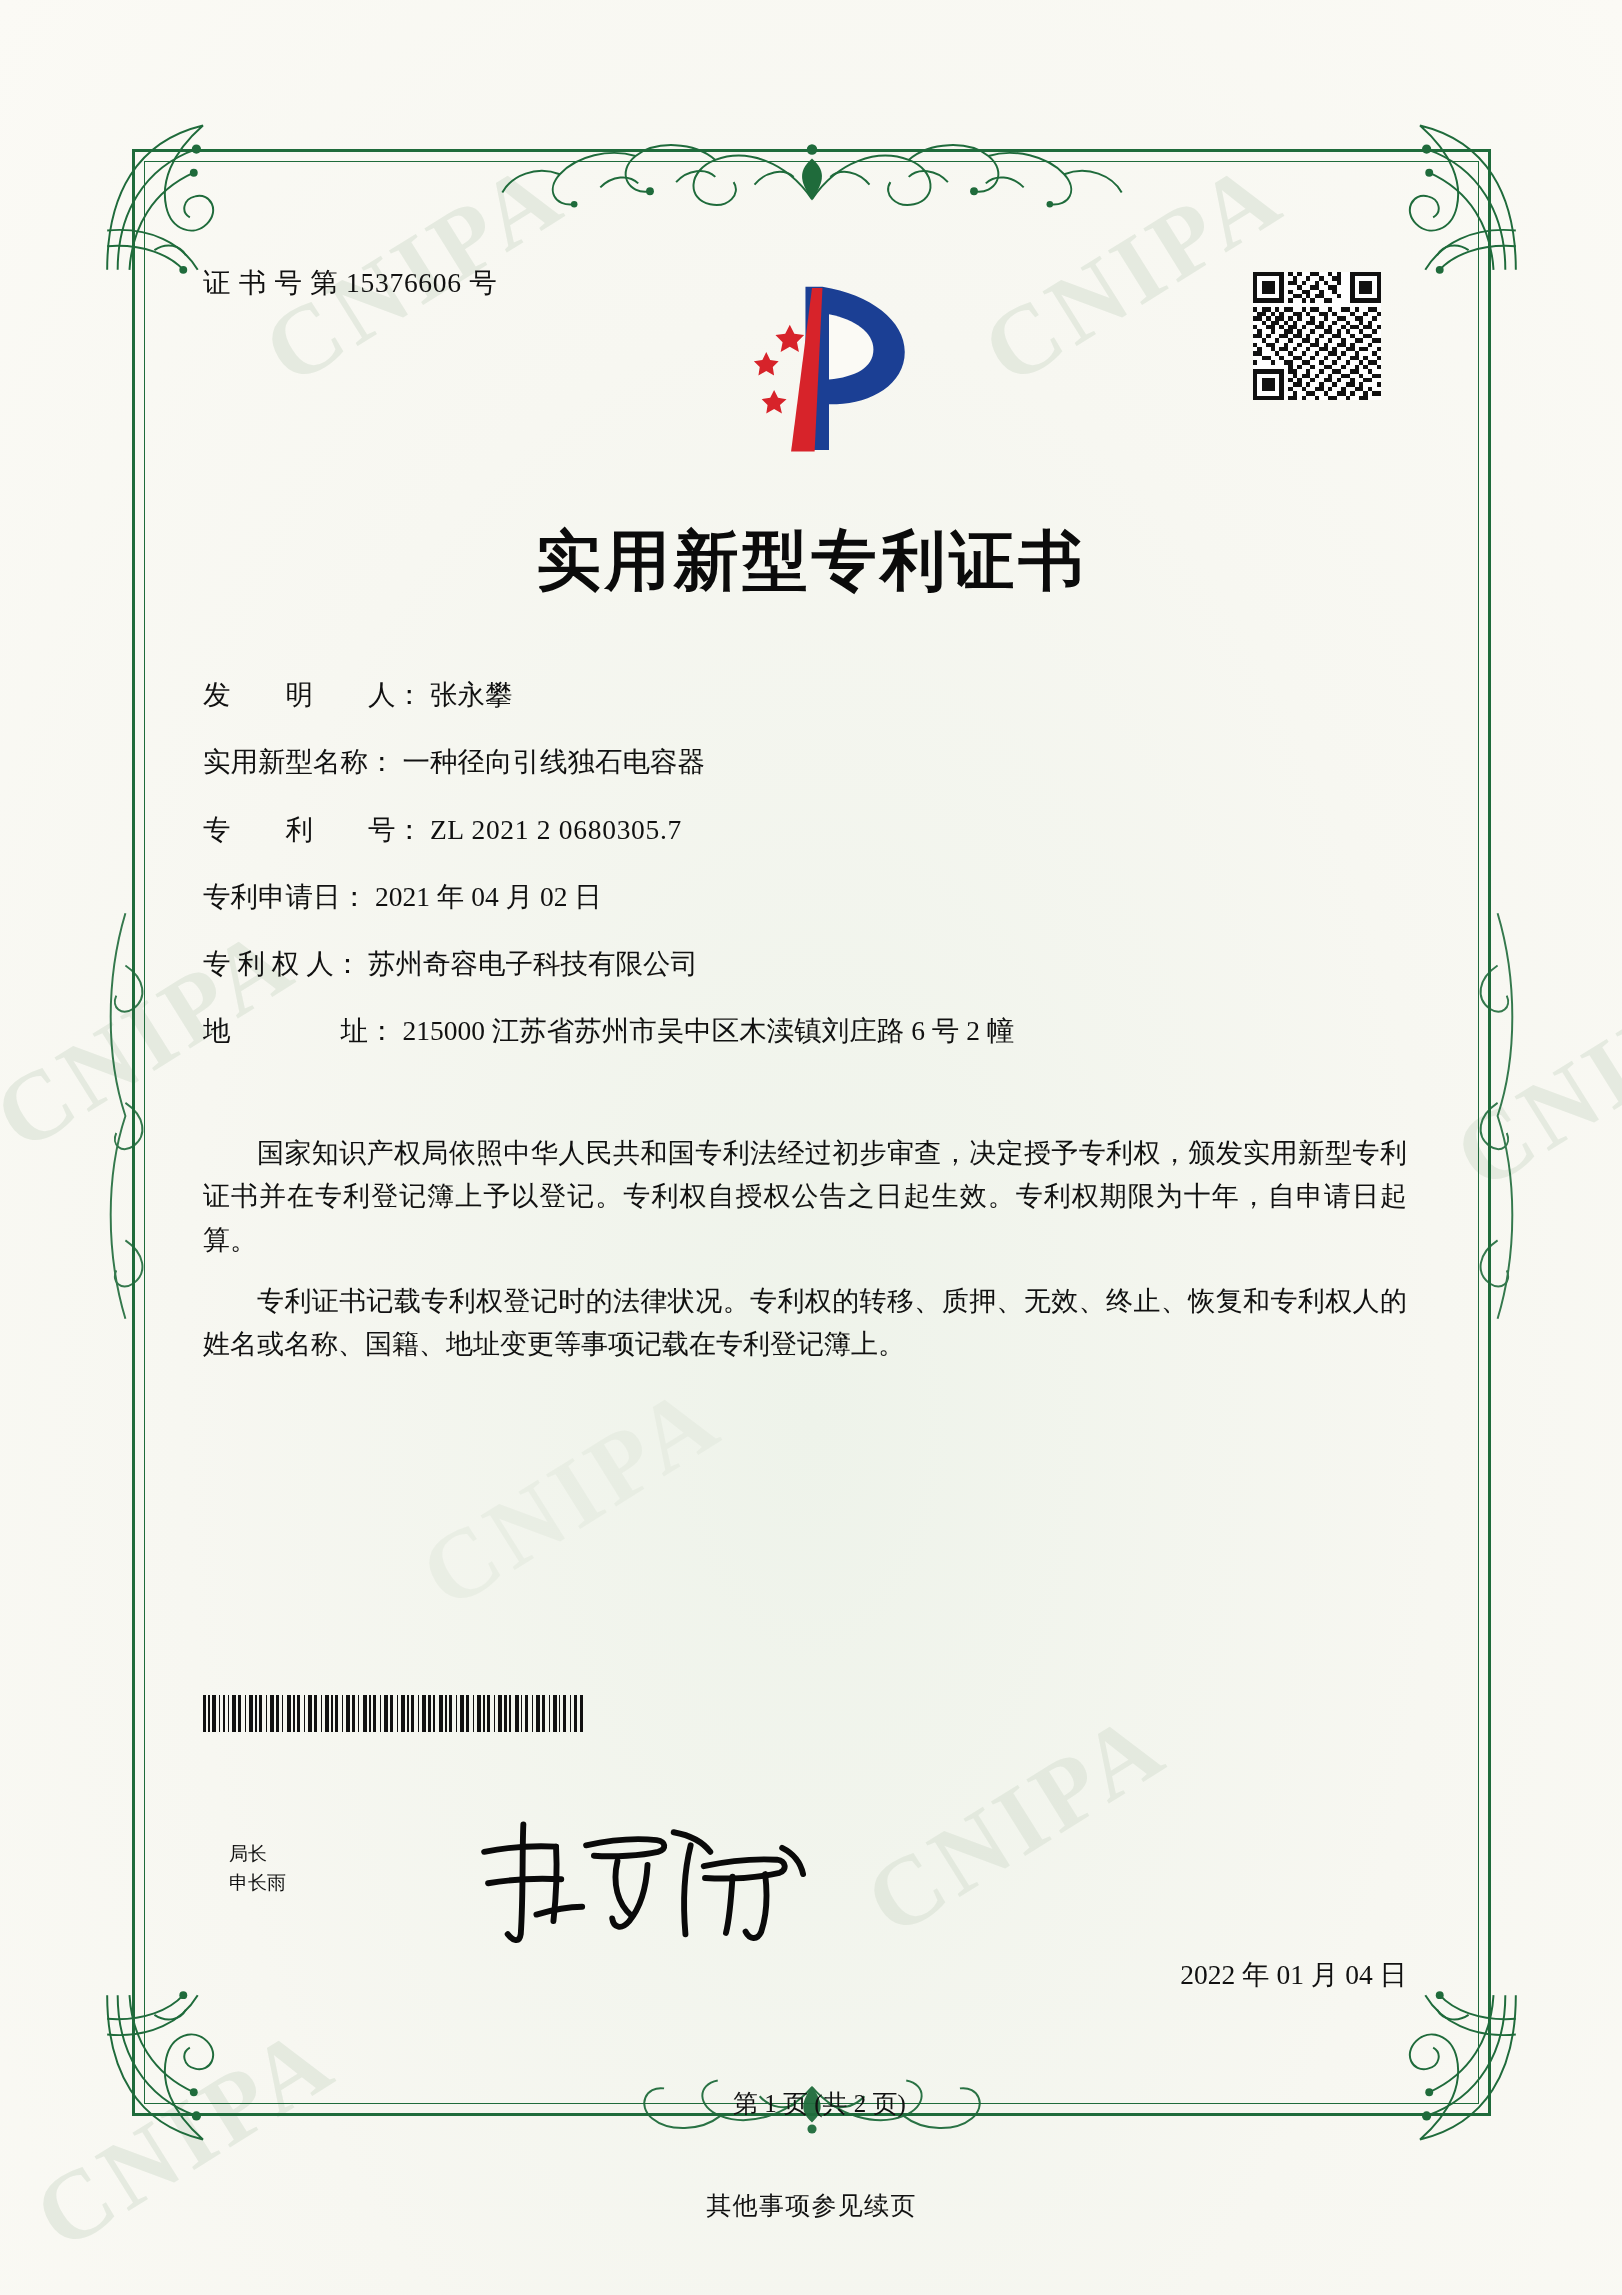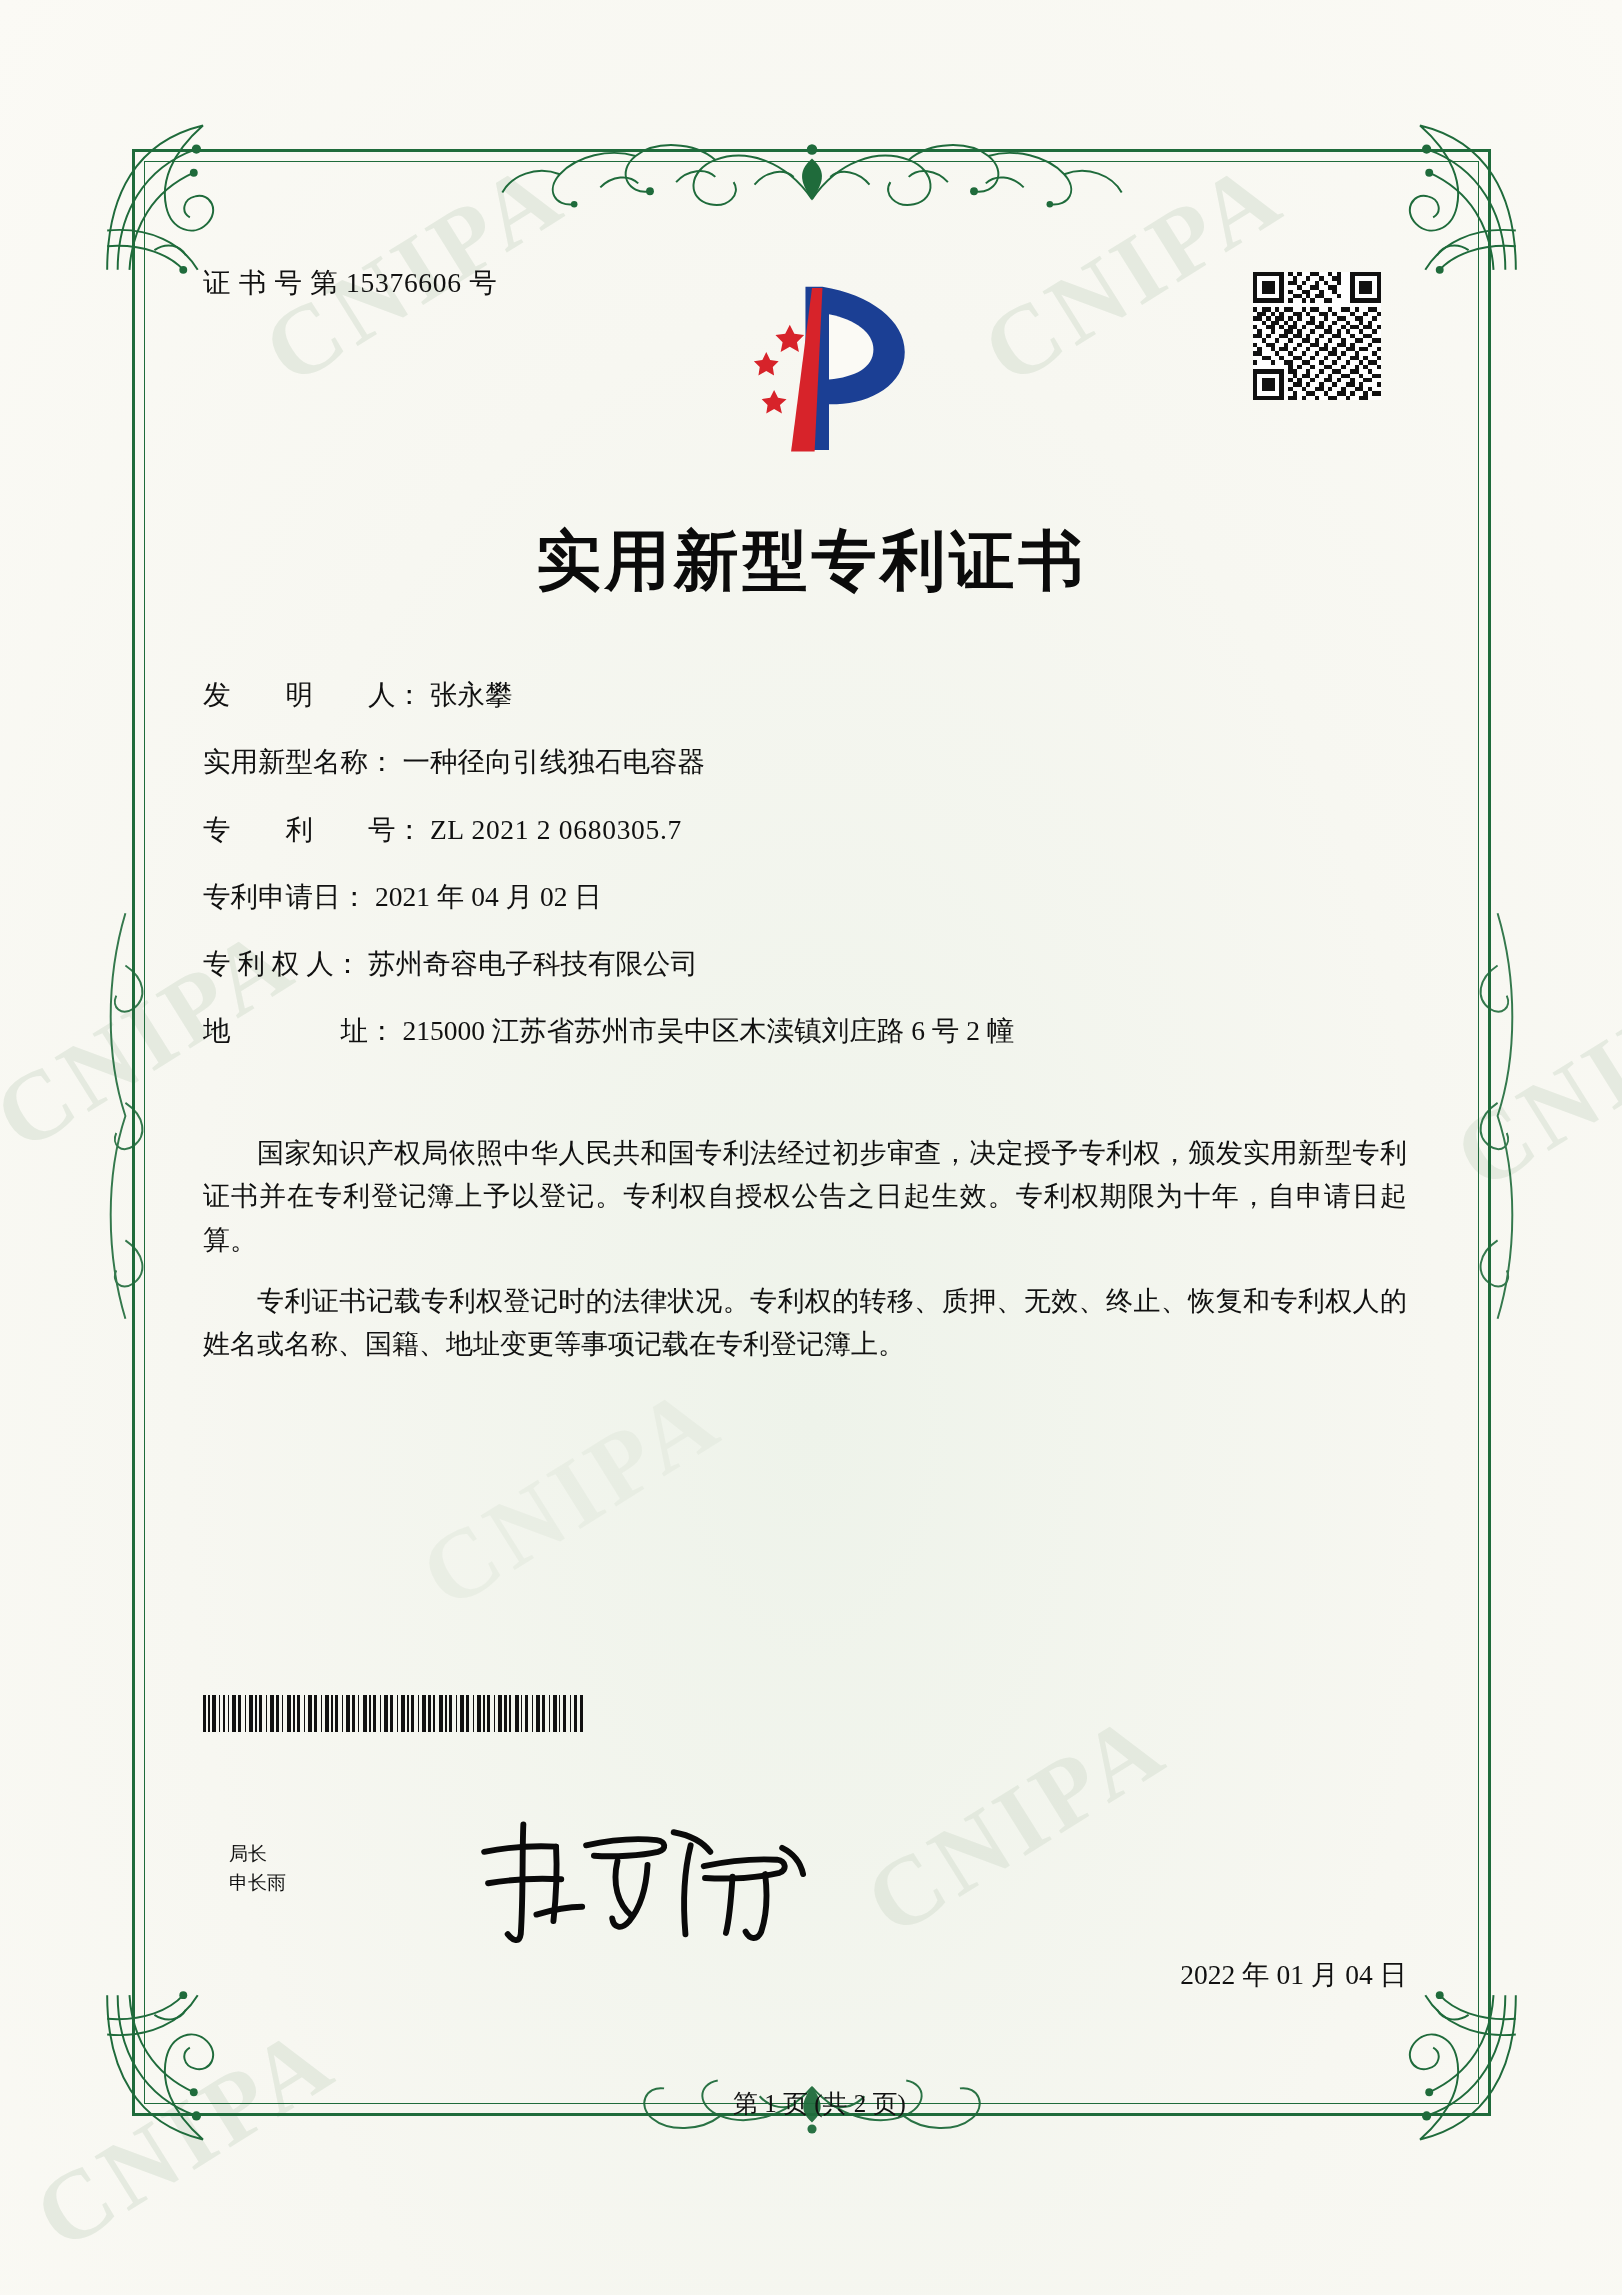--- a/index.html
+++ b/index.html
@@ -736,15 +736,16 @@
       <path d="M420 108 C418 140 416 170 410 194"></path>
       <path d="M470 104 C474 138 472 168 464 192 C458 206 446 204 440 192"></path>
       <path d="M496 64 C512 72 524 86 528 104"></path>
     </svg>
   </div>
 
   <div class="issue-date">2022 年 01 月 04 日</div>
 
   <div class="page-no">第 1 页 (共 2 页)</div>
 
+  <div class="footer-note">其他事项参见续页</div>
 
 </div>
 
 
 </body></html>

